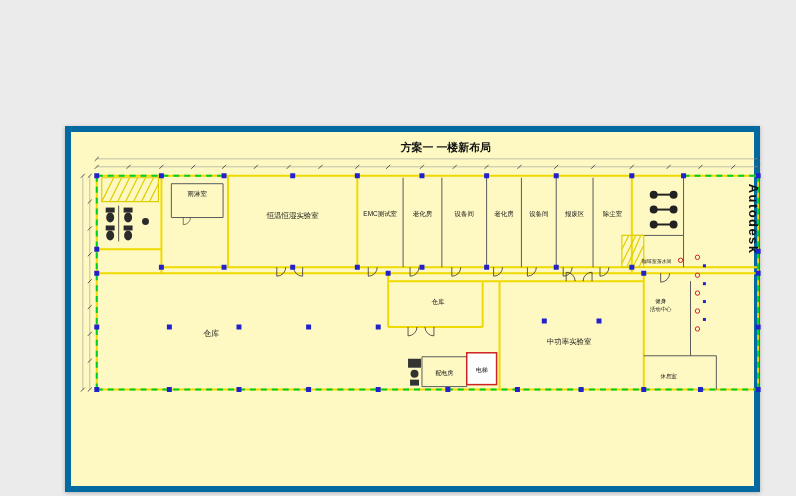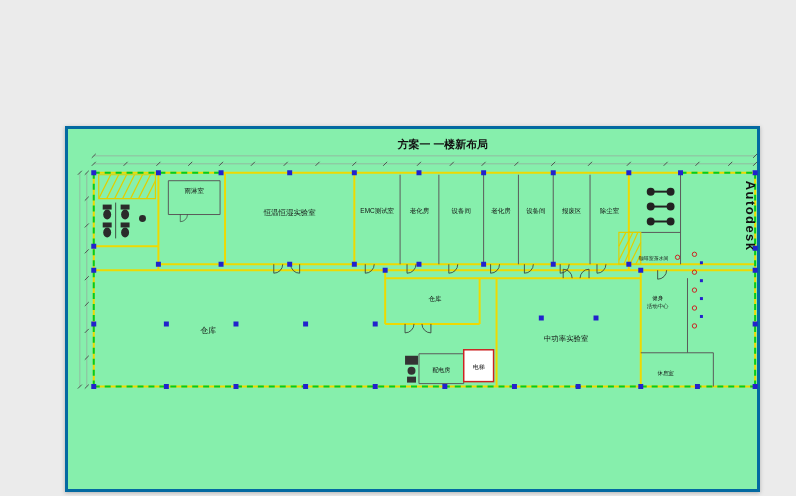--- a/index.html
+++ b/index.html
@@ -1,19 +1,19 @@
 <!DOCTYPE html>
 <html><head>
 <meta charset="utf-8">
 <style>
   html,body{margin:0;padding:0;}
   body{width:796px;height:496px;background:#ebebeb;font-family:"Liberation Sans",sans-serif;overflow:hidden;}
   .viewport{position:relative;width:796px;height:496px;background:#ebebeb;}
-  .sheet{position:absolute;left:65px;top:126px;width:695px;height:366px;background:#86efac;
-         border:3px solid #0369a1;box-shadow:0 1px 4px rgba(0,0,0,.25);box-sizing:border-box;}
+  .sheet{position:absolute;left:65px;top:126px;width:695px;height:366px;background:#fef9c3;
+         border:6px solid #0369a1;box-shadow:0 1px 4px rgba(0,0,0,.25);box-sizing:border-box;}
   svg{display:block;}
   svg text{font-family:"Liberation Sans",sans-serif;fill:#111;}
 </style>
 </head>
 <body>
 
 <div class="viewport">
   <div class="sheet">
     <svg width="693" height="364" viewBox="0 0 695 366">
       <defs>

